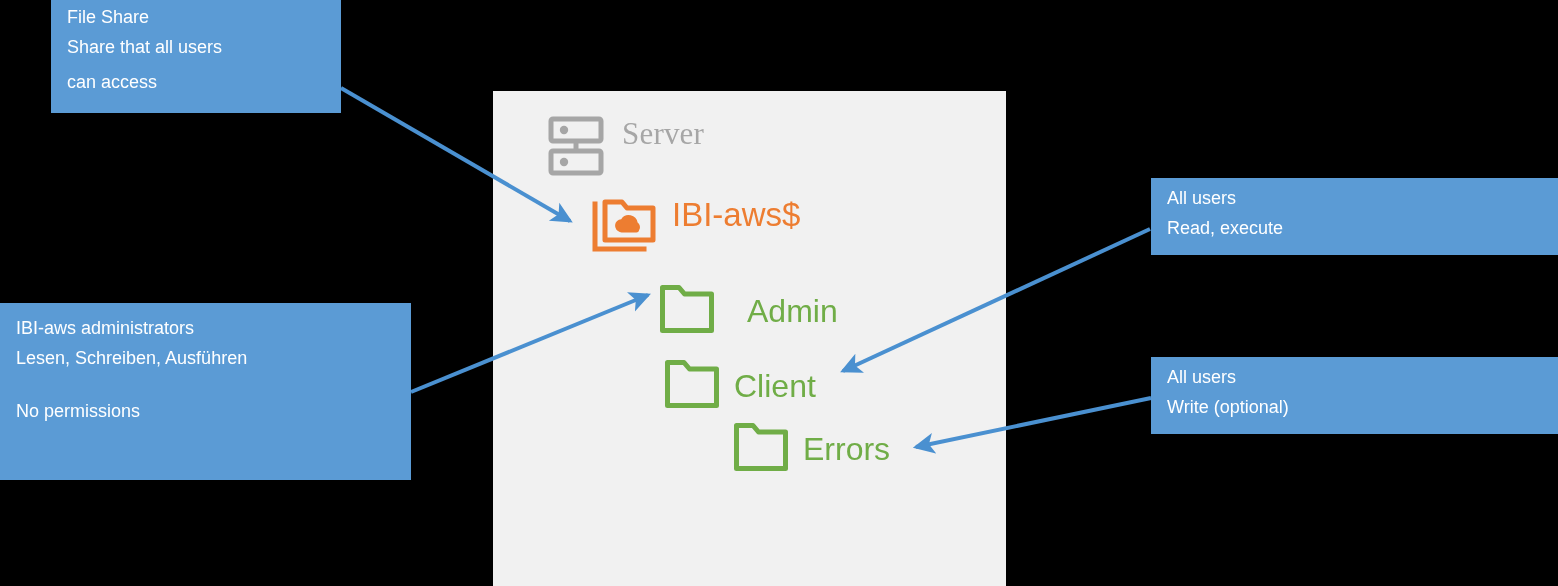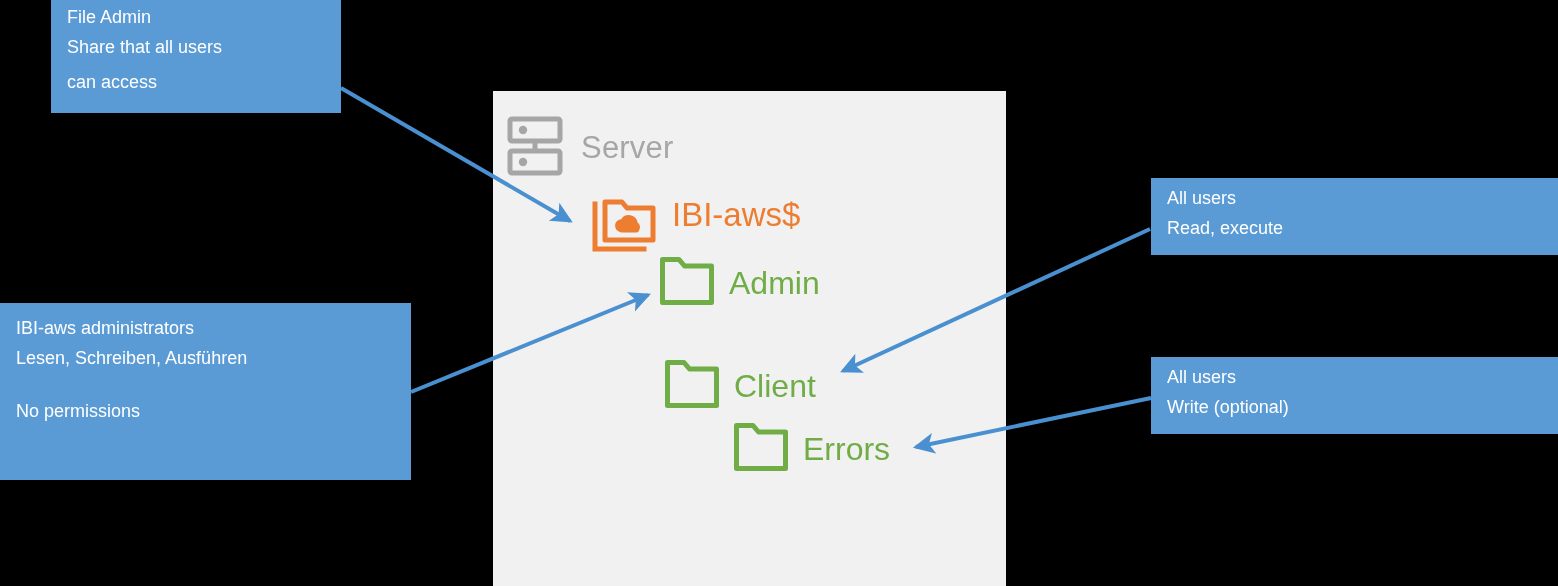--- a/index.html
+++ b/index.html
@@ -23,24 +23,24 @@
     left: 493px;
     top: 91px;
     width: 513px;
     height: 495px;
     background: #F1F1F1;
   }
 
   
   #server-row {
     position: absolute;
-    left: 507px;
+    left: 548px;
     top: 116px;
     display: flex;
-    align-items: center;
+    font-family: Liberation Serif, serif;
   }
   #server-label {
     margin-left: 18px;
     font-size: 31px;
     color: #A6A6A6;
     letter-spacing: 0.2px;
     white-space: nowrap;
   }
 
   
@@ -63,21 +63,21 @@
     position: absolute;
     display: flex;
     align-items: center;
   }
   .folder-label {
     margin-left: 14px;
     font-size: 32px;
     color: #70AD47;
     white-space: nowrap;
   }
-  #folder-row-0 { left: 659px; top: 256px; }
+  #folder-row-0 { left: 659px; top: 284px; gap: 18px; }
   #folder-row-1 { left: 664px; top: 359px; }
   #folder-row-2 { left: 733px; top: 422px; }
 
   
   .callout {
     position: absolute;
     background: #5B9BD5;
     box-sizing: border-box;
     padding: 8px 16px 10px 16px;
     color: #FFFFFF;
@@ -193,21 +193,21 @@
   <div class="folder-row" id="folder-row-2">
     <span>
       <svg width="56" height="50" viewBox="0 0 56 50">
         <path d="M3.5,46.5 L3.5,3.5 L20,3.5 L25.5,10 L52.5,10 L52.5,46.5 Z" fill="none" stroke="#70AD47" stroke-width="5" stroke-linejoin="round"></path>
       </svg>
     </span>
     <span class="folder-label">Errors</span>
   </div>
 
   <div class="callout" id="callout-file-share">
-    <div class="small">File Admin</div>
+    <div class="small">File Share</div>
     <div class="big">Share that all users</div>
     <div class="big">can access</div>
   </div>
 
   <div class="callout" id="callout-admins">
     <div class="small">IBI-aws administrators</div>
     <div class="big">Lesen, Schreiben, Ausführen</div>
     <div class="spacer"></div>
     <div class="big">No permissions</div>
   </div>

